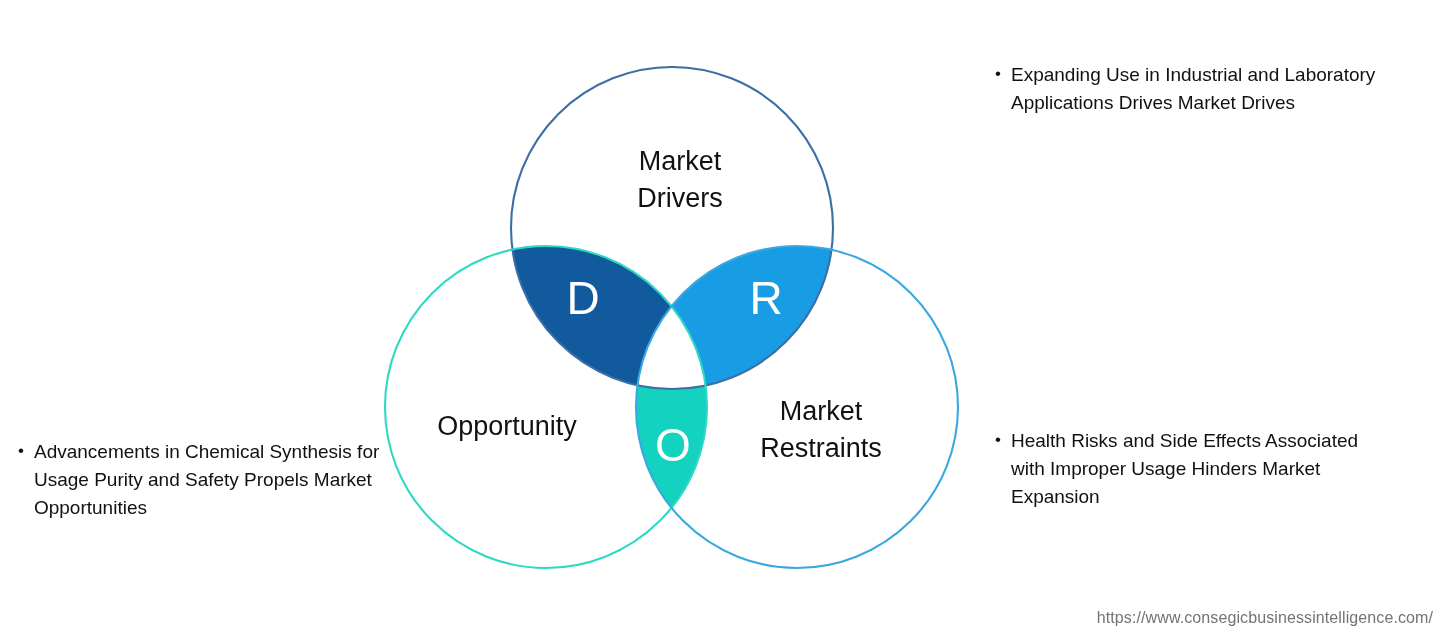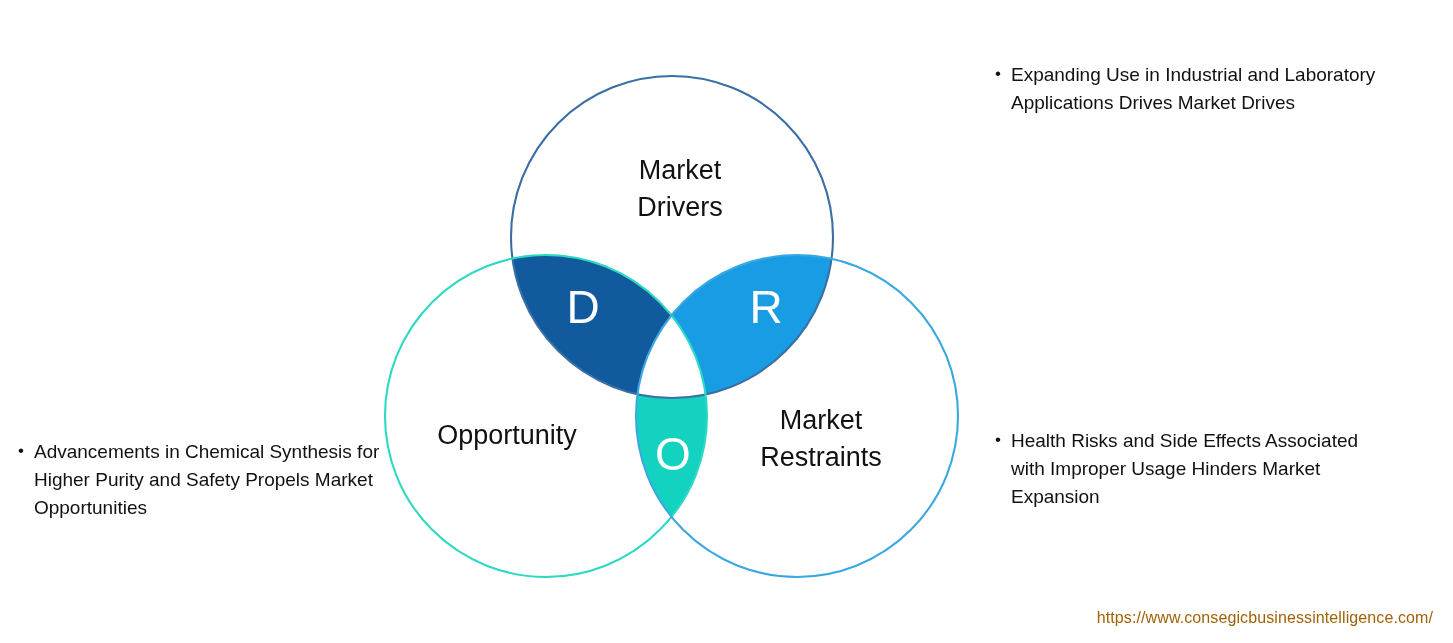--- a/index.html
+++ b/index.html
@@ -18,21 +18,21 @@
   }
   .stage {
     position: absolute;
     inset: 0;
   }
 
   
   .venn-wrap {
     position: absolute;
     left: 355px;
-    top: 51px;
+    top: 42px;
     width: 640px;
     height: 560px;
   }
   .venn-svg {
     display: block;
     width: 640px;
     height: 560px;
     overflow: visible;
   }
   .circle-outline {
@@ -89,21 +89,21 @@
     top: 438px;
     width: 385px;
   }
 
   
   .source-url {
     position: absolute;
     right: 20px;
     bottom: 16px;
     font-size: 16px;
-    color: #a16207;
+    color: #737373;
     letter-spacing: 0.1px;
   }
 </style>
 </head>
 <body>
 
 <div class="stage">
 
   <div class="venn-wrap">
     <svg class="venn-svg" viewBox="0 0 640 560" xmlns="http://www.w3.org/2000/svg">
@@ -169,18 +169,18 @@
     <span class="callout-text">Expanding Use in Industrial and Laboratory Applications Drives Market Drives</span>
   </div>
 
   <div class="callout" id="callout-restraint">
     <span class="bullet-dot">•</span>
     <span class="callout-text">Health Risks and Side Effects Associated with Improper Usage Hinders Market Expansion</span>
   </div>
 
   <div class="callout" id="callout-opportunity">
     <span class="bullet-dot">•</span>
-    <span class="callout-text">Advancements in Chemical Synthesis for Higher Purity and Safety Propels Market Opportunities</span>
+    <span class="callout-text">Advancements in Chemical Synthesis for Usage Purity and Safety Propels Market Opportunities</span>
   </div>
 
   <div class="source-url">https://www.consegicbusinessintelligence.com/</div>
 
 </div>
 
 </body></html>

